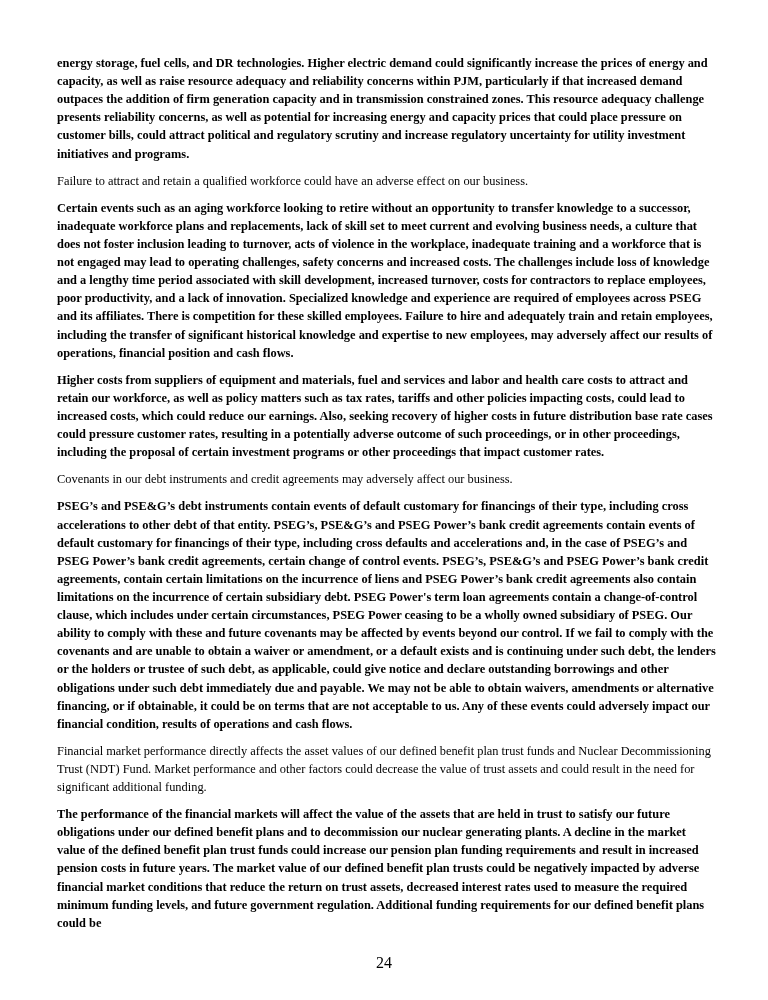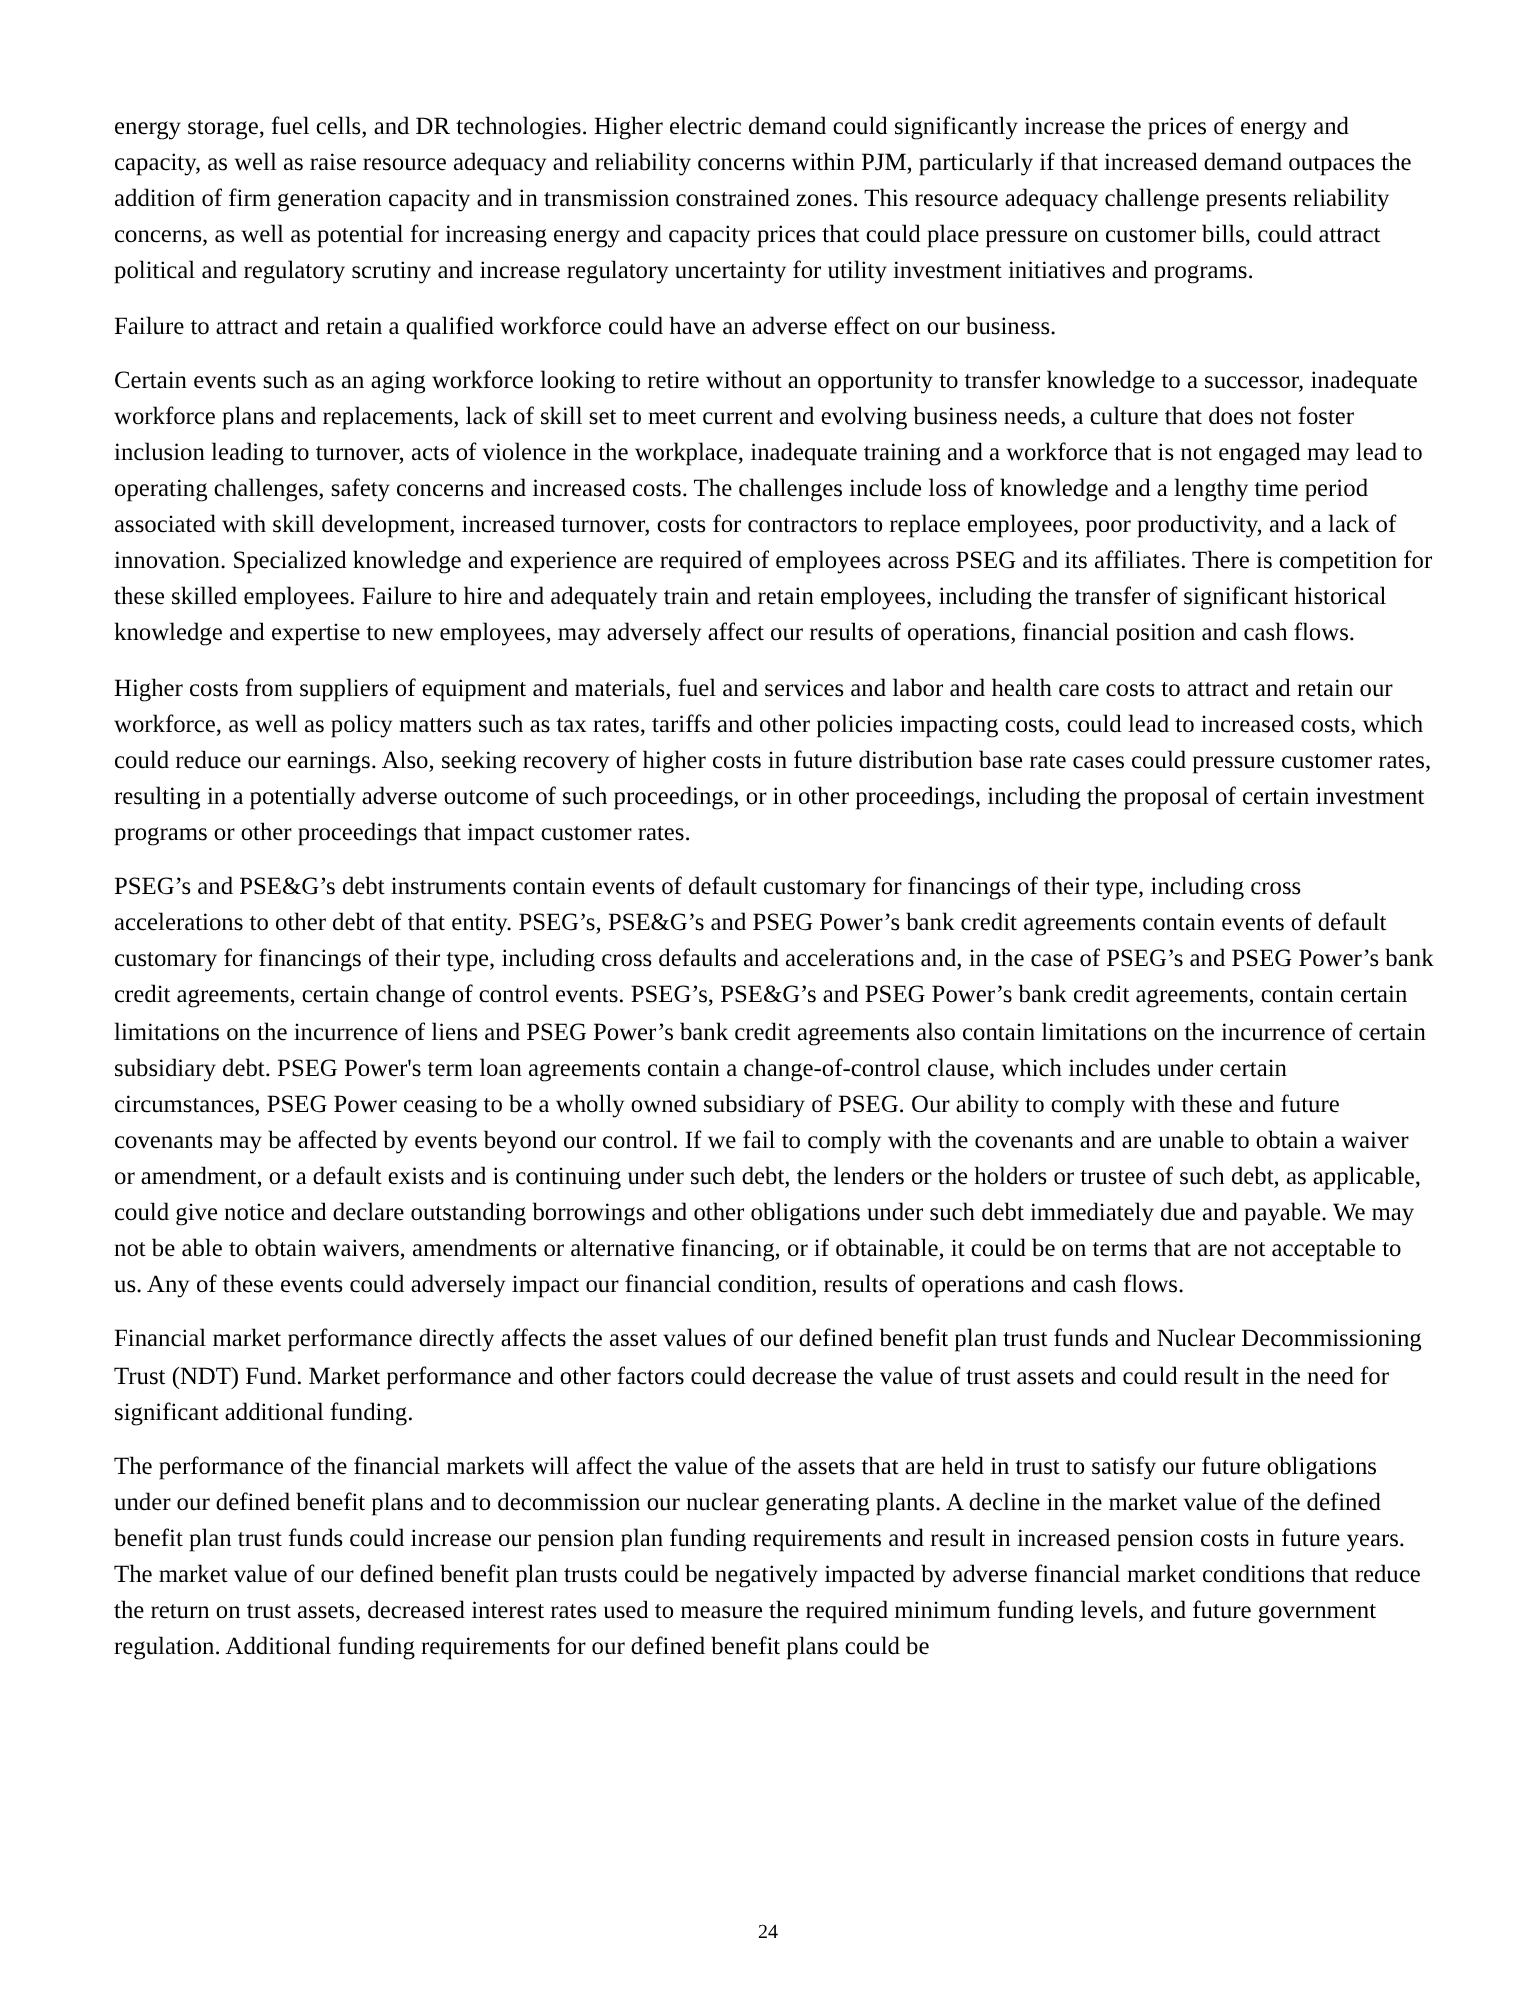--- a/index.html
+++ b/index.html
@@ -20,47 +20,49 @@
     position: absolute;
     left: 57px;
     top: 54px;
     width: 660px;
   }
   .para {
     font-size: 12.4px;
     line-height: 1.46;
     margin: 0 0 9px 0;
     text-align: left;
+    font-weight: bold;
   }
   .heading {
     font-weight: normal;
   }
   .page-number {
     position: absolute;
     bottom: 28px;
     left: 0;
     width: 100%;
     text-align: center;
-    font-size: 10px;
+    font-size: 16px;
   }
 </style>
 </head>
 <body>
 
 <div class="page">
   <div class="content">
     <p class="para">energy storage, fuel cells, and DR technologies. Higher electric demand could significantly increase the prices of energy and capacity, as well as raise resource adequacy and reliability concerns within PJM, particularly if that increased demand outpaces the addition of firm generation capacity and in transmission constrained zones. This resource adequacy challenge presents reliability concerns, as well as potential for increasing energy and capacity prices that could place pressure on customer bills, could attract political and regulatory scrutiny and increase regulatory uncertainty for utility investment initiatives and programs.</p>
 
     <p class="para heading">Failure to attract and retain a qualified workforce could have an adverse effect on our business.</p>
 
     <p class="para">Certain events such as an aging workforce looking to retire without an opportunity to transfer knowledge to a successor, inadequate workforce plans and replacements, lack of skill set to meet current and evolving business needs, a culture that does not foster inclusion leading to turnover, acts of violence in the workplace, inadequate training and a workforce that is not engaged may lead to operating challenges, safety concerns and increased costs. The challenges include loss of knowledge and a lengthy time period associated with skill development, increased turnover, costs for contractors to replace employees, poor productivity, and a lack of innovation. Specialized knowledge and experience are required of employees across PSEG and its affiliates. There is competition for these skilled employees. Failure to hire and adequately train and retain employees, including the transfer of significant historical knowledge and expertise to new employees, may adversely affect our results of operations, financial position and cash flows.</p>
 
 
     <p class="para">Higher costs from suppliers of equipment and materials, fuel and services and labor and health care costs to attract and retain our workforce, as well as policy matters such as tax rates, tariffs and other policies impacting costs, could lead to increased costs, which could reduce our earnings. Also, seeking recovery of higher costs in future distribution base rate cases could pressure customer rates, resulting in a potentially adverse outcome of such proceedings, or in other proceedings, including the proposal of certain investment programs or other proceedings that impact customer rates.</p>
 
+    <p class="para heading">Covenants in our debt instruments and credit agreements may adversely affect our business.</p>
 
     <p class="para">PSEG’s and PSE&amp;G’s debt instruments contain events of default customary for financings of their type, including cross accelerations to other debt of that entity. PSEG’s, PSE&amp;G’s and PSEG Power’s bank credit agreements contain events of default customary for financings of their type, including cross defaults and accelerations and, in the case of PSEG’s and PSEG Power’s bank credit agreements, certain change of control events. PSEG’s, PSE&amp;G’s and PSEG Power’s bank credit agreements, contain certain limitations on the incurrence of liens and PSEG Power’s bank credit agreements also contain limitations on the incurrence of certain subsidiary debt. PSEG Power's term loan agreements contain a change-of-control clause, which includes under certain circumstances, PSEG Power ceasing to be a wholly owned subsidiary of PSEG. Our ability to comply with these and future covenants may be affected by events beyond our control. If we fail to comply with the covenants and are unable to obtain a waiver or amendment, or a default exists and is continuing under such debt, the lenders or the holders or trustee of such debt, as applicable, could give notice and declare outstanding borrowings and other obligations under such debt immediately due and payable. We may not be able to obtain waivers, amendments or alternative financing, or if obtainable, it could be on terms that are not acceptable to us. Any of these events could adversely impact our financial condition, results of operations and cash flows.</p>
 
     <p class="para heading">Financial market performance directly affects the asset values of our defined benefit plan trust funds and Nuclear Decommissioning Trust (NDT) Fund. Market performance and other factors could decrease the value of trust assets and could result in the need for significant additional funding.</p>
 
     <p class="para">The performance of the financial markets will affect the value of the assets that are held in trust to satisfy our future obligations under our defined benefit plans and to decommission our nuclear generating plants. A decline in the market value of the defined benefit plan trust funds could increase our pension plan funding requirements and result in increased pension costs in future years. The market value of our defined benefit plan trusts could be negatively impacted by adverse financial market conditions that reduce the return on trust assets, decreased interest rates used to measure the required minimum funding levels, and future government regulation. Additional funding requirements for our defined benefit plans could be</p>
   </div>
 
   <div class="page-number">24</div>
 </div>

